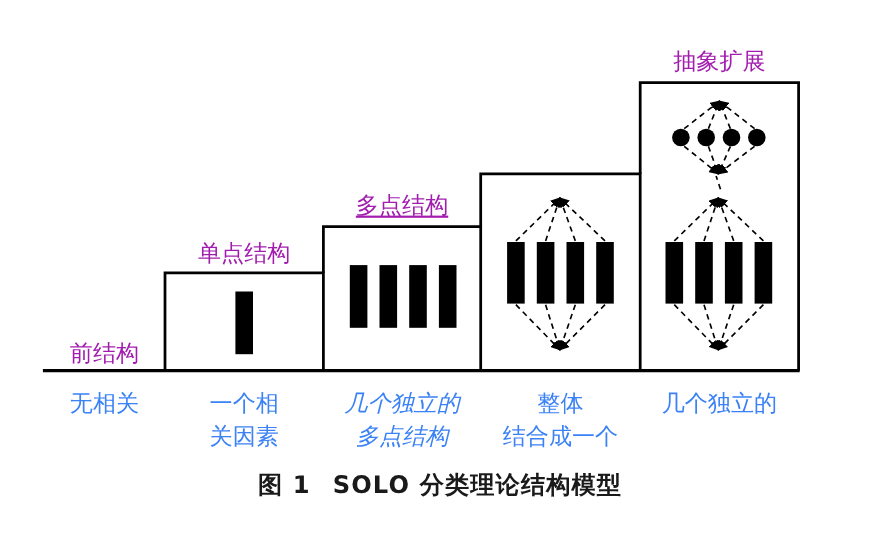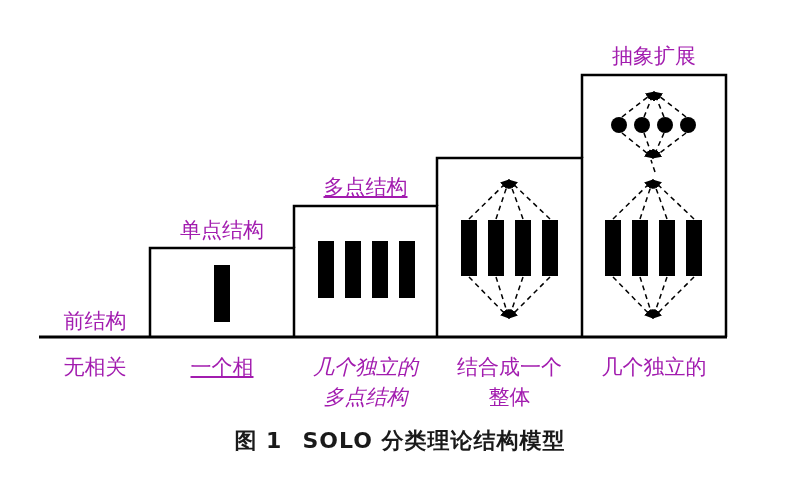--- a/index.html
+++ b/index.html
@@ -1,20 +1,20 @@
 <!DOCTYPE html>
 <html><head>
 <meta charset="utf-8">
 <style>
   html, body { margin: 0; padding: 0; background: #ffffff; }
   body { width: 800px; height: 495px; position: relative; overflow: hidden;
          font-family: "DejaVu Sans", "Liberation Sans", sans-serif; color: #1a1a1a; }
   #stage { position: absolute; left: 0; top: 0; width: 800px; height: 495px; }
   .lbl { position: absolute; font-size: 21px; line-height: 24px; text-align: center; white-space: nowrap; color: #a21caf; }
-  .desc { position: absolute; font-size: 21px; line-height: 30px; text-align: center; white-space: nowrap; color: #a21caf; }
+  .desc { position: absolute; font-size: 21px; line-height: 30px; text-align: center; white-space: nowrap; color: #3b82f6; }
   .caption { position: absolute; left: 0; width: 800px; top: 426px; text-align: center;
              font-size: 22px; font-weight: bold; color: #1a1a1a; letter-spacing: 1px; }
   .caption .num { margin-right: 20px; }
 </style>
 </head>
 <body>
 
 <div id="stage">
   <svg width="800" height="495" viewBox="0 0 800 495" xmlns="http://www.w3.org/2000/svg" style="position:absolute;left:0;top:0;">
     <defs>
@@ -97,30 +97,31 @@
   </svg>
 
   <div class="lbl" style="left:40px;width:110px;top:281px;margin-top:28px;">前结构</div>
   <div class="lbl" style="left:150px;width:144px;top:218px;">单点结构</div>
   <div class="lbl" style="left:294px;width:143px;top:175px;text-decoration:underline;">多点结构</div>
   <div class="lbl" style="left:582px;width:144px;top:44px;">抽象扩展</div>
 
   <div class="desc" style="left:40px;width:110px;top:352px;">
     <div>无相关</div>
   </div>
-  <div class="desc" style="left:150px;width:144px;top:352px;text-decoration:underline;">
+  <div class="desc" style="left:150px;width:144px;top:352px;">
     <div>一个相</div>
+    <div>关因素</div>
   </div>
   <div class="desc" style="left:294px;width:143px;top:352px;font-style:italic;">
     <div>几个独立的</div>
     <div>多点结构</div>
   </div>
   <div class="desc" style="left:437px;width:145px;top:352px;">
+    <div>整体</div>
     <div>结合成一个</div>
-    <div>整体</div>
   </div>
   <div class="desc" style="left:582px;width:144px;top:352px;">
     <div>几个独立的</div>
   </div>
 
   <div class="caption">
     <span class="num">图 1</span><span>SOLO 分类理论结构模型</span>
   </div>
 </div>
 

